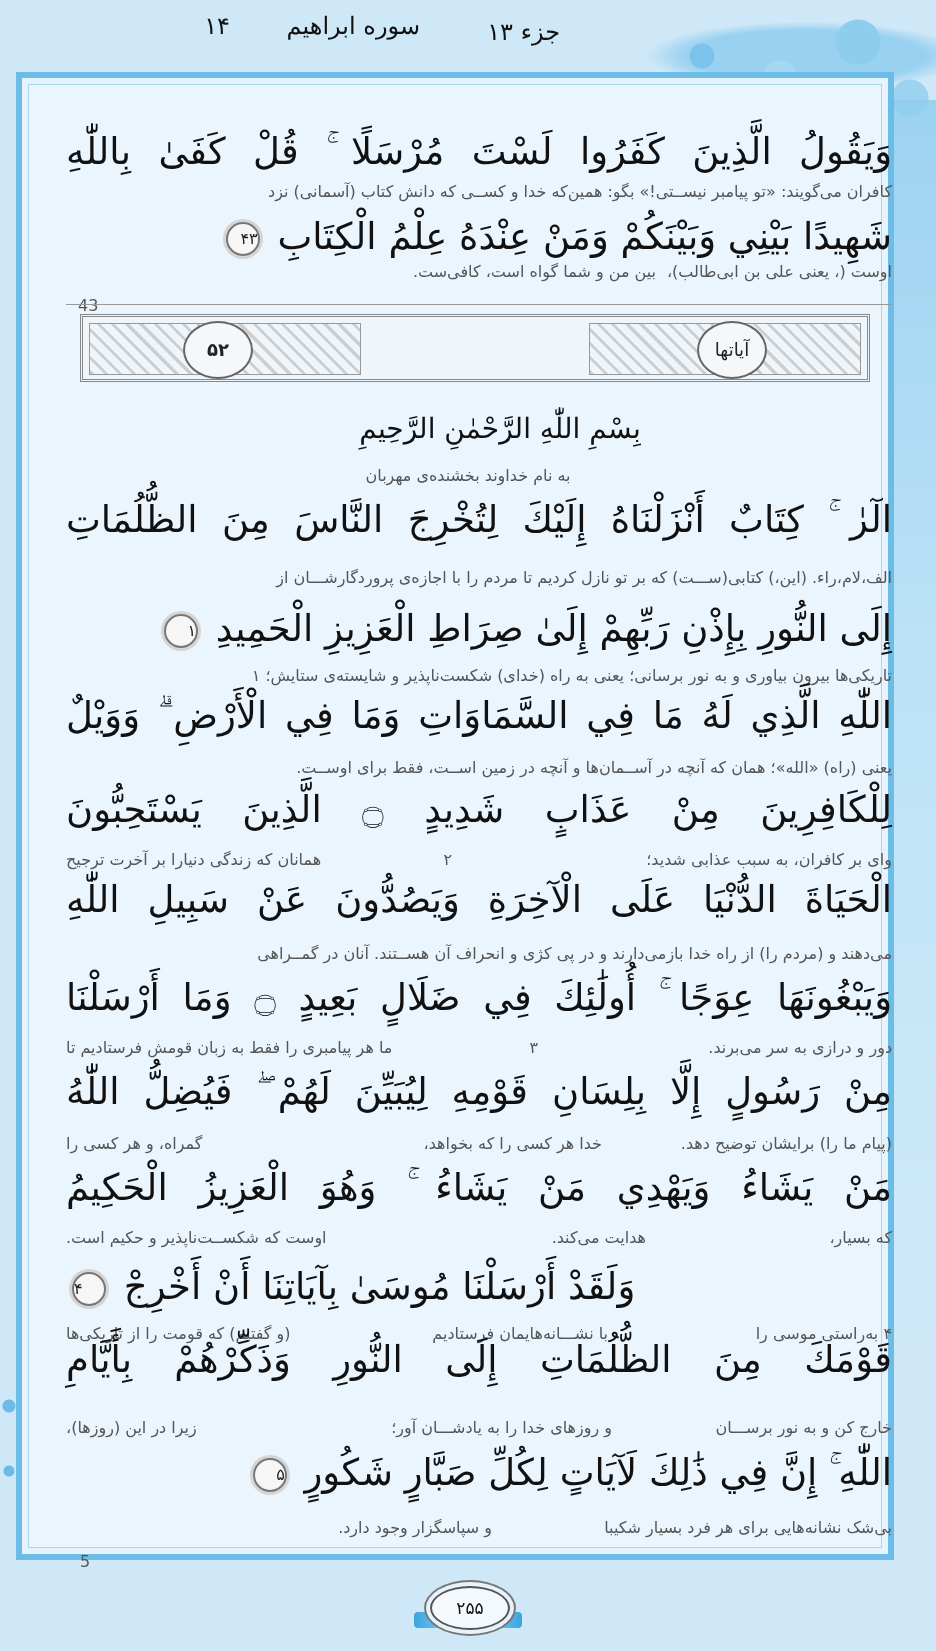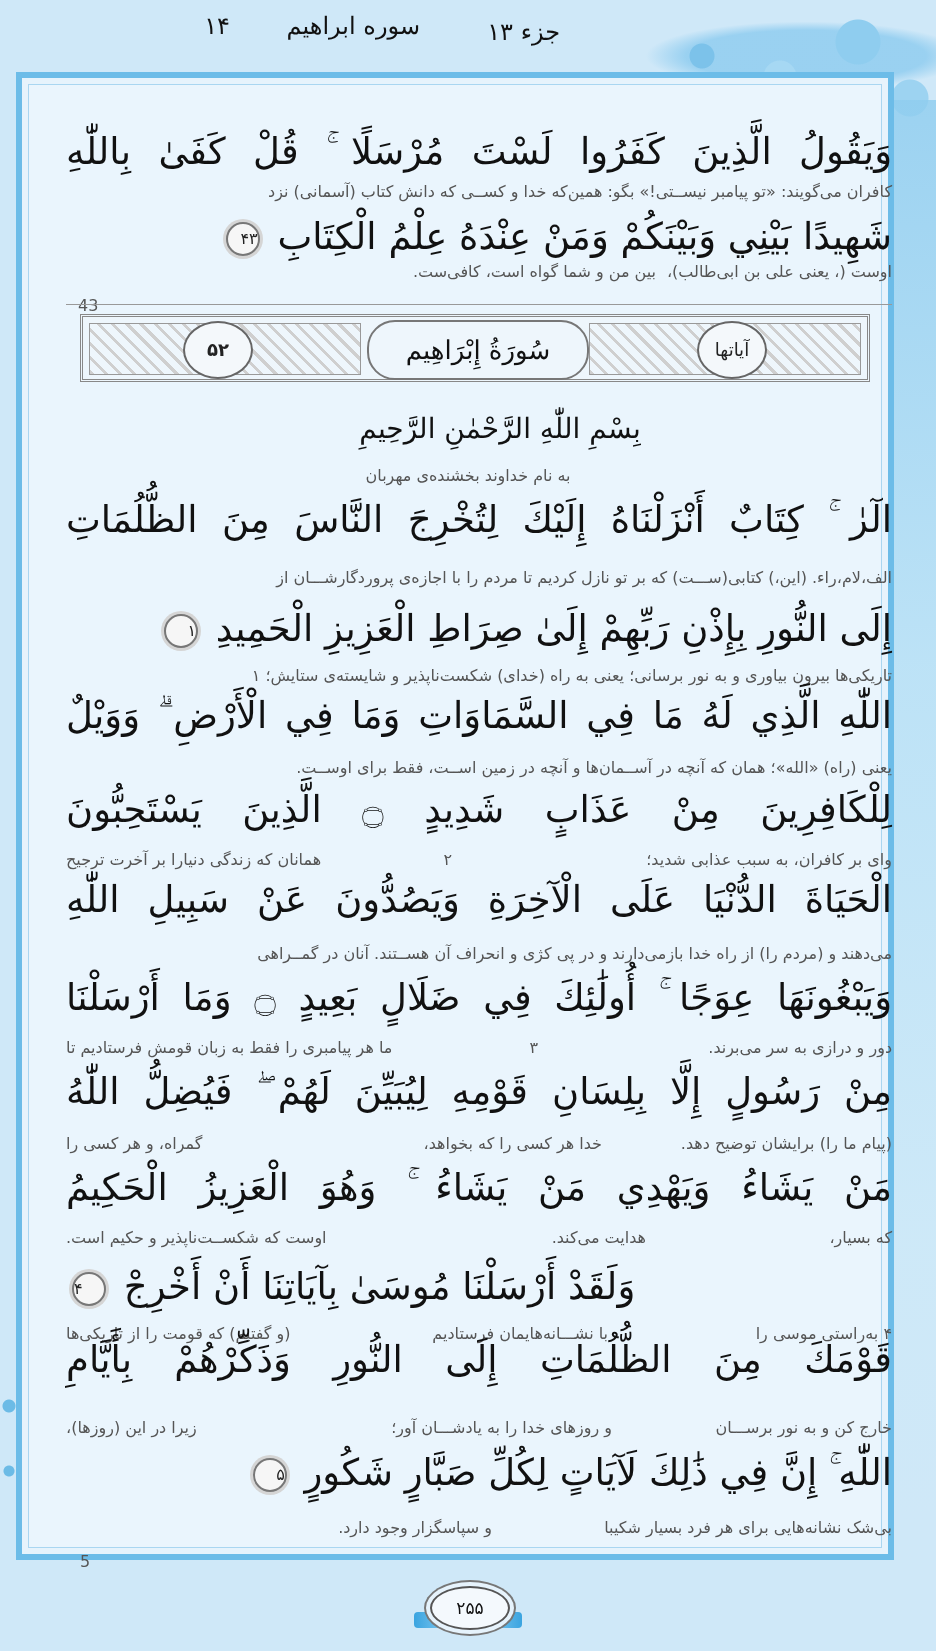--- a/index.html
+++ b/index.html
@@ -138,21 +138,20 @@
   <span class="seg" style="right:236px">بین من و شما گواه است، کافی‌ست.</span>
 </div>
 <div class="num-latin" style="left:78px; top:260px">43</div>
 <div class="hr"></div>
 
 <div class="sura-banner">
   <div class="orn l"></div>
   <div class="orn r"></div>
   <div class="medal l">۵۲</div>
   <div class="medal r">آیاتها</div>
-  <div class="title">سُورَةُ إِبْرَاهِيم</div>
 </div>
 
 <div class="basmala">بِسْمِ اللّٰهِ الرَّحْمٰنِ الرَّحِيمِ</div>
 <div class="basmala-tr">به نام خداوند بخشنده‌ی مهربان</div>
 
 <div class="ar" style="top:494px">الٓرٰ ۚ كِتَابٌ أَنْزَلْنَاهُ إِلَيْكَ لِتُخْرِجَ النَّاسَ مِنَ الظُّلُمَاتِ</div>
 <div class="fa" style="top:566px">
   <span class="seg" style="right:0">الف،لام،راء. (این،) کتابی(ســـت) که بر تو نازل کردیم تا مردم را با اجازه‌ی پروردگارشـــان از</span>
 </div>
 

